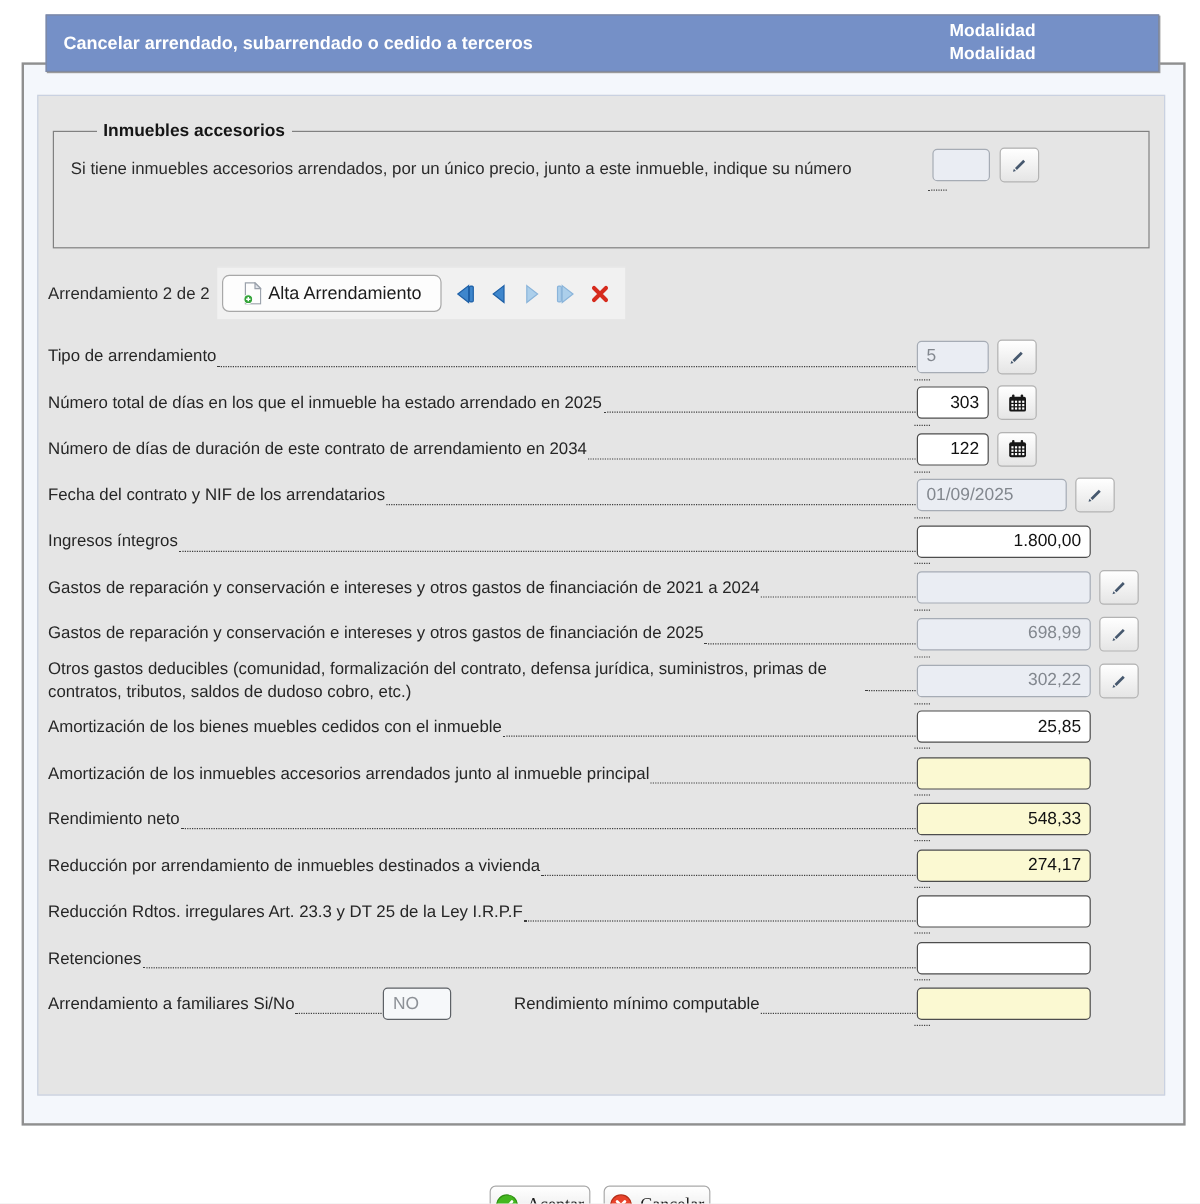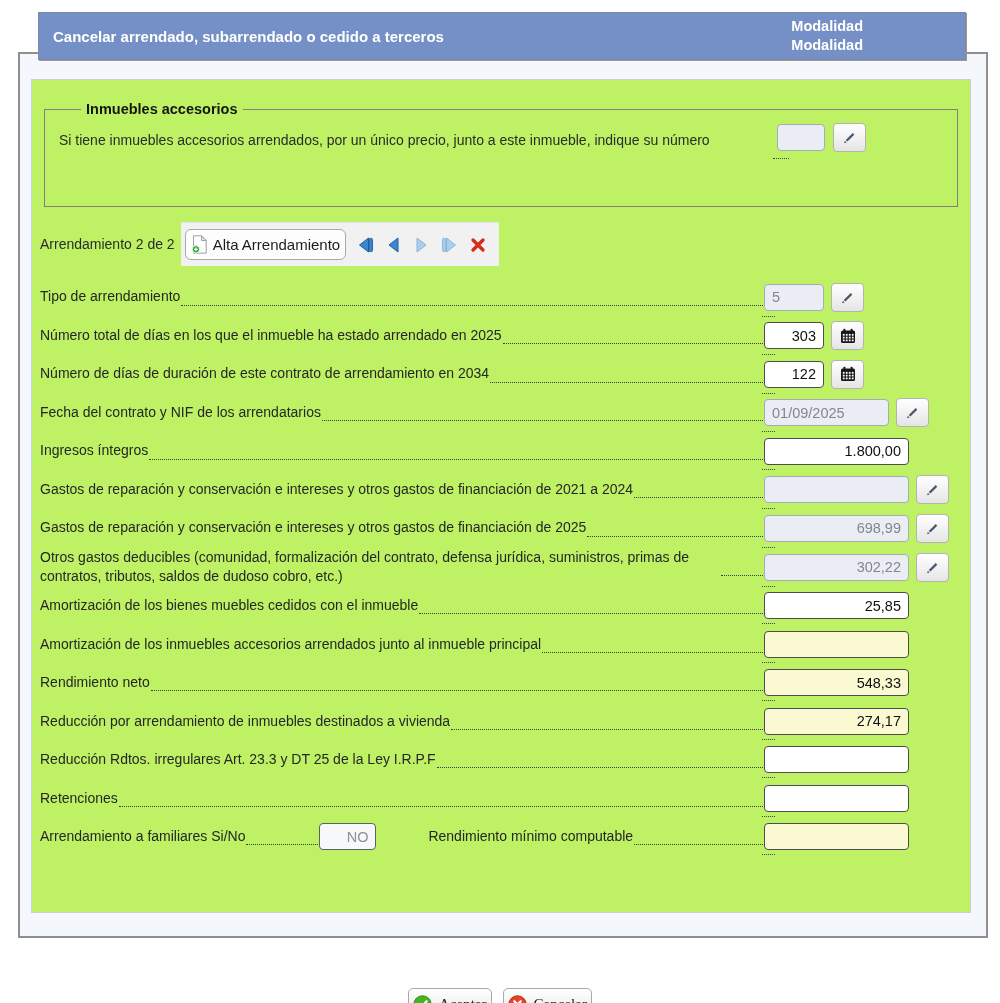--- a/index.html
+++ b/index.html
@@ -26,21 +26,21 @@
     text-align: center; line-height: 1.3; margin-right: 88px;
   }
 
   
   .outer {
     position: absolute; left: 18px; top: 52px; width: 970px; height: 886px;
     background: #f4f7fc; border: 2px solid #8f8f8f; z-index: 1;
   }
   .panel {
     position: absolute; left: 11px; top: 25px; width: 940px; height: 834px;
-    background: #bef264; border: 1px solid #c9d1e1;
+    background: #e5e5e5; border: 1px solid #c9d1e1;
   }
 
   
   fieldset.accessories {
     margin: 21px 12px 0 12px; width: 914px; height: 106px;
     border: 1px solid #808080; position: relative; padding: 6px 14px;
   }
   fieldset.accessories legend {
     margin-left: 22px; padding: 0 5px;
     font-weight: bold; font-size: 14.5px; color: #151515;
@@ -58,21 +58,21 @@
     margin: 15px 0 0 8px; display: flex; align-items: center; height: 44px;
   }
   .recnav-label { font-size: 14px; margin-right: 6px; }
   .toolbar {
     background: #f1f1f1; border-top: 1px solid #e3e3e3;
     display: flex; align-items: center; gap: 9px; padding: 4px 12px 4px 4px; height: 44px;
   }
   .alta-btn {
     display: flex; align-items: center; gap: 6px;
     background: #fdfdfd; border: 1px solid #a8a8a8; border-radius: 6px;
-    padding: 5px 5px; font-size: 15px; color: #1c1c1c; cursor: pointer;
+    padding: 5px 16px; font-size: 15px; color: #1c1c1c; cursor: pointer;
     font-family: inherit;
   }
   .navicons { display: flex; align-items: center; gap: 9px; }
   .nav-btn { background: transparent; border: 0; padding: 0; display: flex; cursor: pointer; }
 
   
   .rows { margin: 12px 8px 0 8px; width: 910px; }
   .frow { display: flex; align-items: center; min-height: 38.5px; position: relative; }
   .flabel { font-size: 14px; color: #262626; max-width: 680px; line-height: 1.4; flex: 0 1 auto; }
   .leader {
@@ -91,21 +91,21 @@
     height: 27px; border-radius: 4px; padding: 0 7px; font-size: 14.5px;
     font-family: inherit; text-align: right; color: #111;
     background: #fff; border: 1.5px solid #4d4d4d; outline: none;
   }
   .fld.left { text-align: left; }
   .fld.disabled { background: #eaedf3; border: 1px solid #a6acb5; color: #82878e; }
   .fld.yellow { background: #fbf9d2; }
   .fld.small { width: 60px; }
   .fld.date  { width: 125px; }
   .fld.wide  { width: 145px; }
-  .fld.no-field { width: 57px; background: #f6f8fa; border: 1.5px solid #5d6166; color: #8d9197; flex: 0 0 auto; text-align: right; }
+  .fld.no-field { width: 57px; background: #f6f8fa; border: 1.5px solid #5d6166; color: #8d9197; flex: 0 0 auto; }
 
   .mini-btn {
     width: 33px; height: 29px; border: 1px solid #b3b3b3; border-radius: 4px;
     background: linear-gradient(#ffffff, #e5e5e5);
     display: flex; align-items: center; justify-content: center; cursor: pointer;
   }
 
   
   .footer {
     position: absolute; left: 0; top: 960px; width: 1000px;

